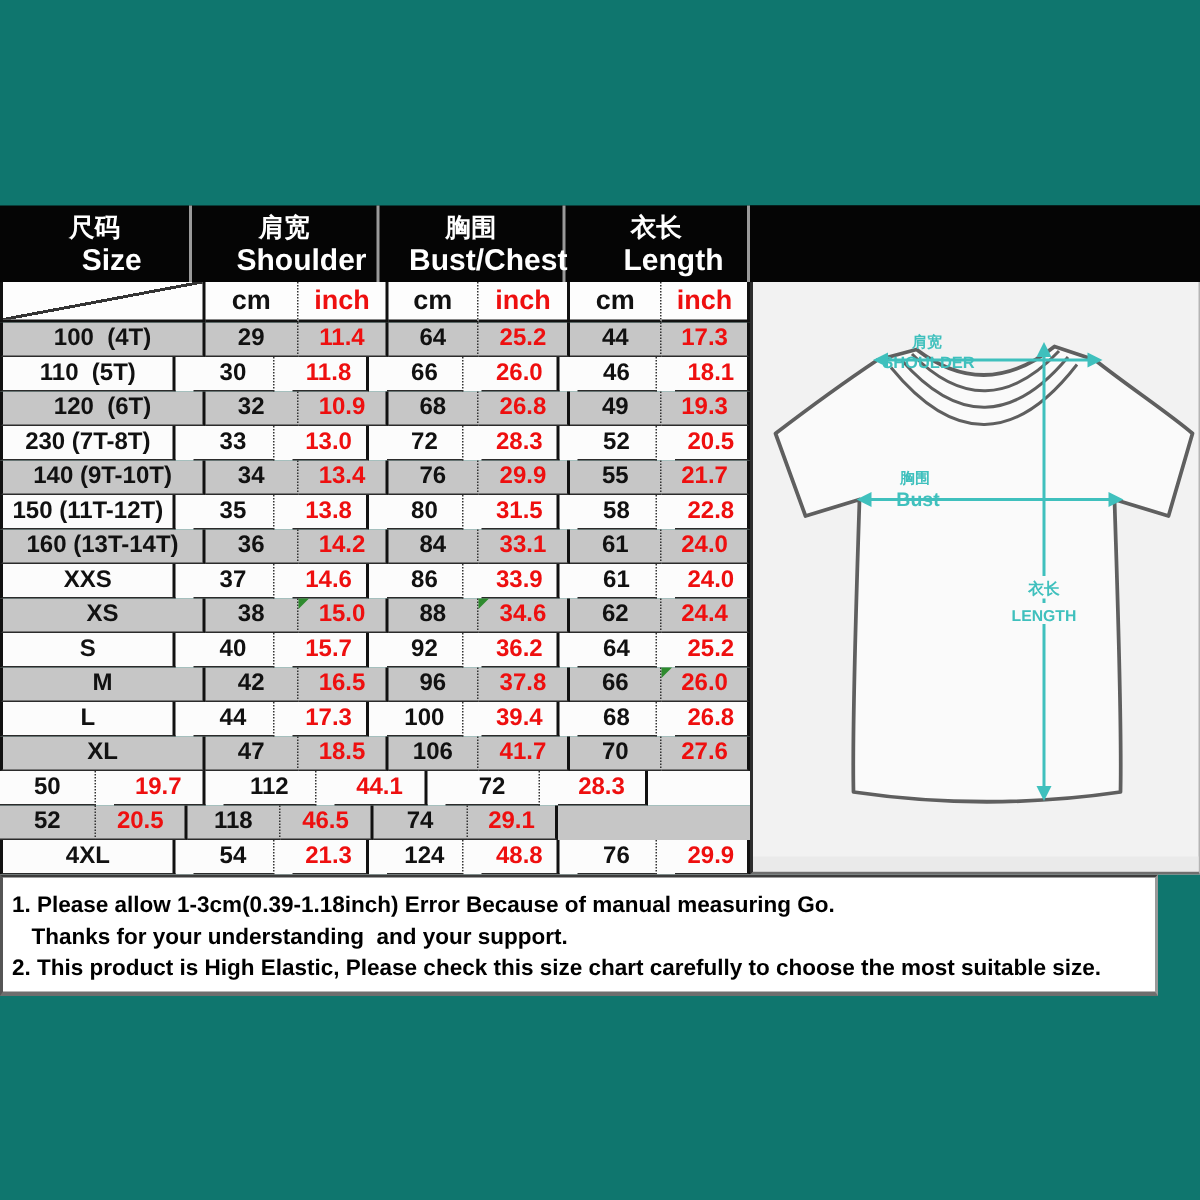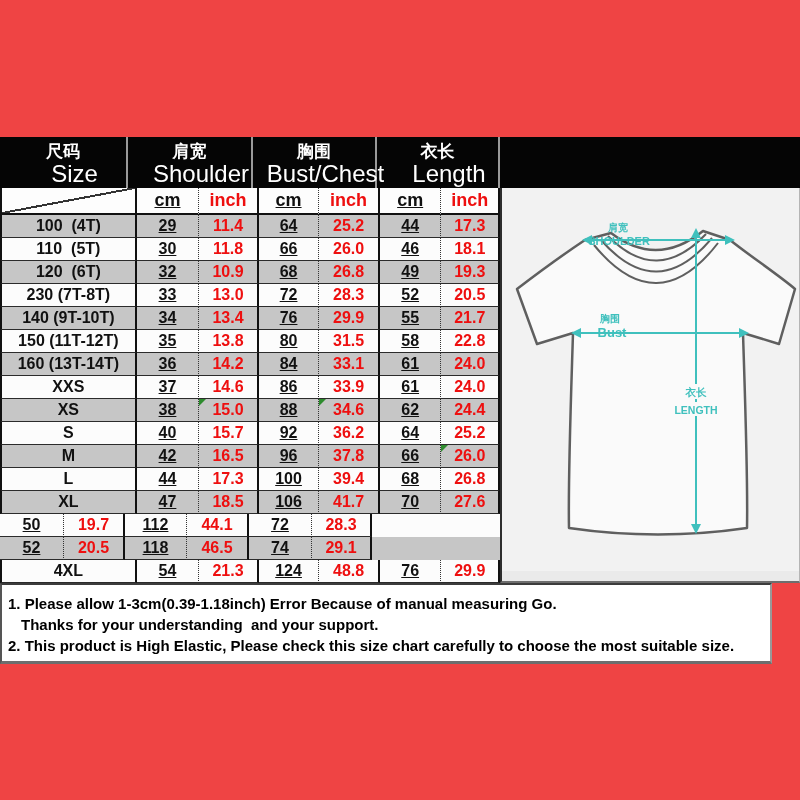--- a/index.html
+++ b/index.html
@@ -1,40 +1,40 @@
 <!DOCTYPE html>
 <html><head>
 <meta charset="utf-8">
 <style>
   html,body{margin:0;padding:0;background:#fff;}
-  .page{position:relative;width:800px;height:800px;background:#ef4444;overflow:hidden;
+  .page{position:relative;width:800px;height:800px;background:#0f766e;overflow:hidden;
         font-family:"Liberation Sans",sans-serif;}
 
   
   .header-band{position:absolute;left:0;top:137px;width:800px;height:51px;background:#050505;display:flex;}
   .hcell{display:flex;flex-direction:column;justify-content:center;align-items:center;
          color:#ffffff;box-sizing:border-box;border-right:2px solid #9a9a9a;}
   .hcell.w0{width:128px}.hcell.w1{width:125px}.hcell.w2{width:124px}.hcell.w3{width:123px}
   .hfill{flex:1;background:#050505;}
   .hzh{font-size:17px;font-weight:bold;line-height:22px;}
-  .hen{font-size:24px;font-weight:normal;line-height:22px;margin-left:23px;}
+  .hen{font-size:20px;font-weight:bold;line-height:22px;margin-left:23px;}
 
   
   .size-table{position:absolute;left:0;top:188px;width:500px;}
   .tr{display:flex;height:23px;}
   .tr.sub{height:27px;background:#fdfdfd;}
   .tr.gray{background:#c6c6c6;}
-  .tr.lite{background:#fcfcfc;}
+  .tr.lite{background:#fcfcfc;gap:12px;}
   .td{box-sizing:border-box;text-align:center;font-weight:bold;font-size:16px;color:#111;
       line-height:22px;border-bottom:1px solid #2b2b2b;position:relative;white-space:pre;}
   .tr.sub .td{line-height:25px;border-bottom:2px solid #111;font-size:18px;}
   .c0{width:140px;border-left:2px solid #111;}
   .c1{width:64px}.c2{width:61px}.c3{width:62px}.c4{width:62px}.c5{width:63px}.c6{width:60px}
   .solid{border-right:2px solid #111;}
-  .dotted{border-right:1px dotted #333;text-decoration:underline;}
+  .dotted{border-right:1px dotted #333;}
   .inch{color:#ee0f0f;}
   .diag{background-image:linear-gradient(to bottom right,
         transparent calc(50% - 1px),#333 calc(50% - 1px),#333 calc(50% + 1px),transparent calc(50% + 1px));}
   .flag::before{content:"";position:absolute;top:0;left:0;width:0;height:0;
         border-top:7px solid #2e8b2e;border-right:7px solid transparent;}
 
   
   .diagram{position:absolute;left:500px;top:188px;width:300px;height:395px;box-sizing:border-box;
            background:#f2f2f2;border-left:2px solid #2e2e2e;border-right:1px solid #b5b5b5;
            border-bottom:2px solid #6e6e6e;}

